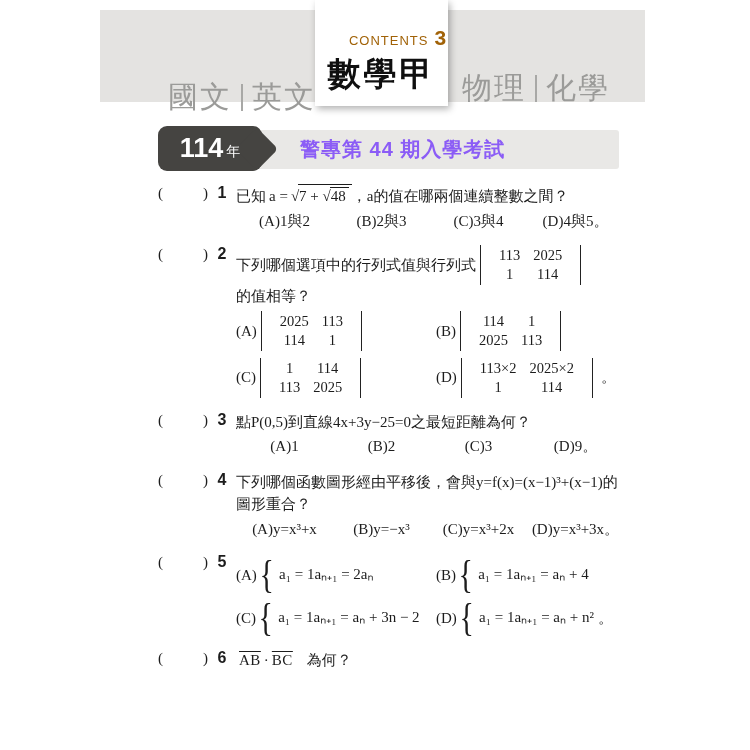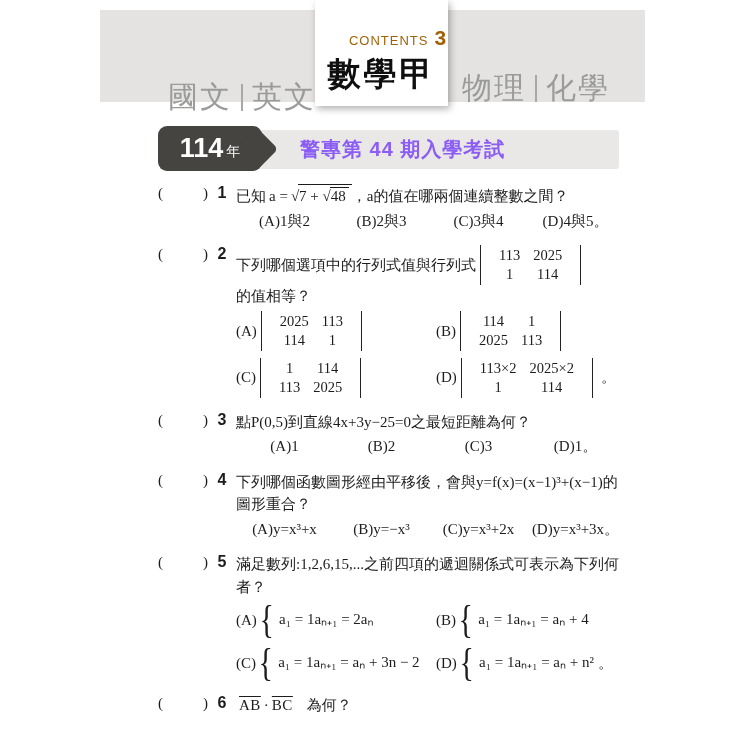--- a/index.html
+++ b/index.html
@@ -209,21 +209,21 @@
       <span>(</span>
       <span>)</span>
     </span>
     <span class="qnum">3</span>
     <div class="qbody">
       <div>點P(0,5)到直線4x+3y−25=0之最短距離為何？</div>
       <div class="opts4">
         <span class="opt">(A)1</span>
         <span class="opt">(B)2</span>
         <span class="opt">(C)3</span>
-        <span class="opt">(D)1。</span>
+        <span class="opt">(D)9。</span>
       </div>
     </div>
   </div>
 
   <div class="q">
     <span class="blank">
       <span>(</span>
       <span>)</span>
     </span>
     <span class="qnum">4</span>
@@ -238,21 +238,20 @@
     </div>
   </div>
 
   <div class="q">
     <span class="blank">
       <span>(</span>
       <span>)</span>
     </span>
     <span class="qnum">5</span>
     <div class="qbody">
-      <div>滿足數列:1,2,6,15,...之前四項的遞迴關係式可表示為下列何者？</div>
       <div class="opts2">
         <span class="optrow">
           <span>(A)</span>
           <span class="cases">
             <span class="brace">{</span>
             <span class="case-lines">
               <span>a₁ = 1</span>
               <span>aₙ₊₁ = 2aₙ</span>
             </span>
           </span>

